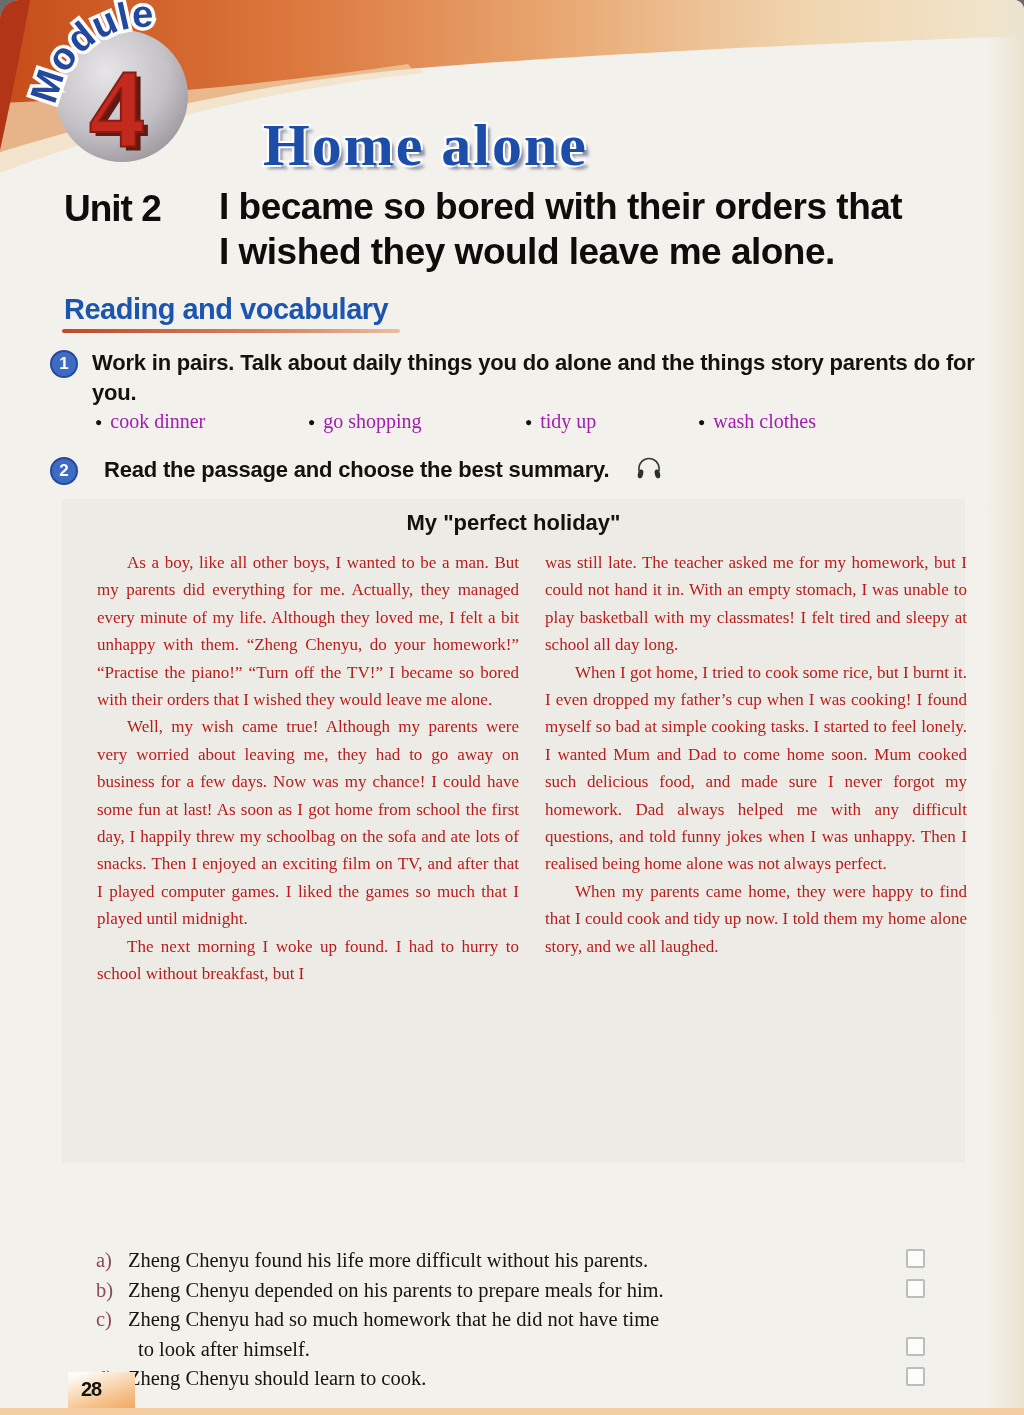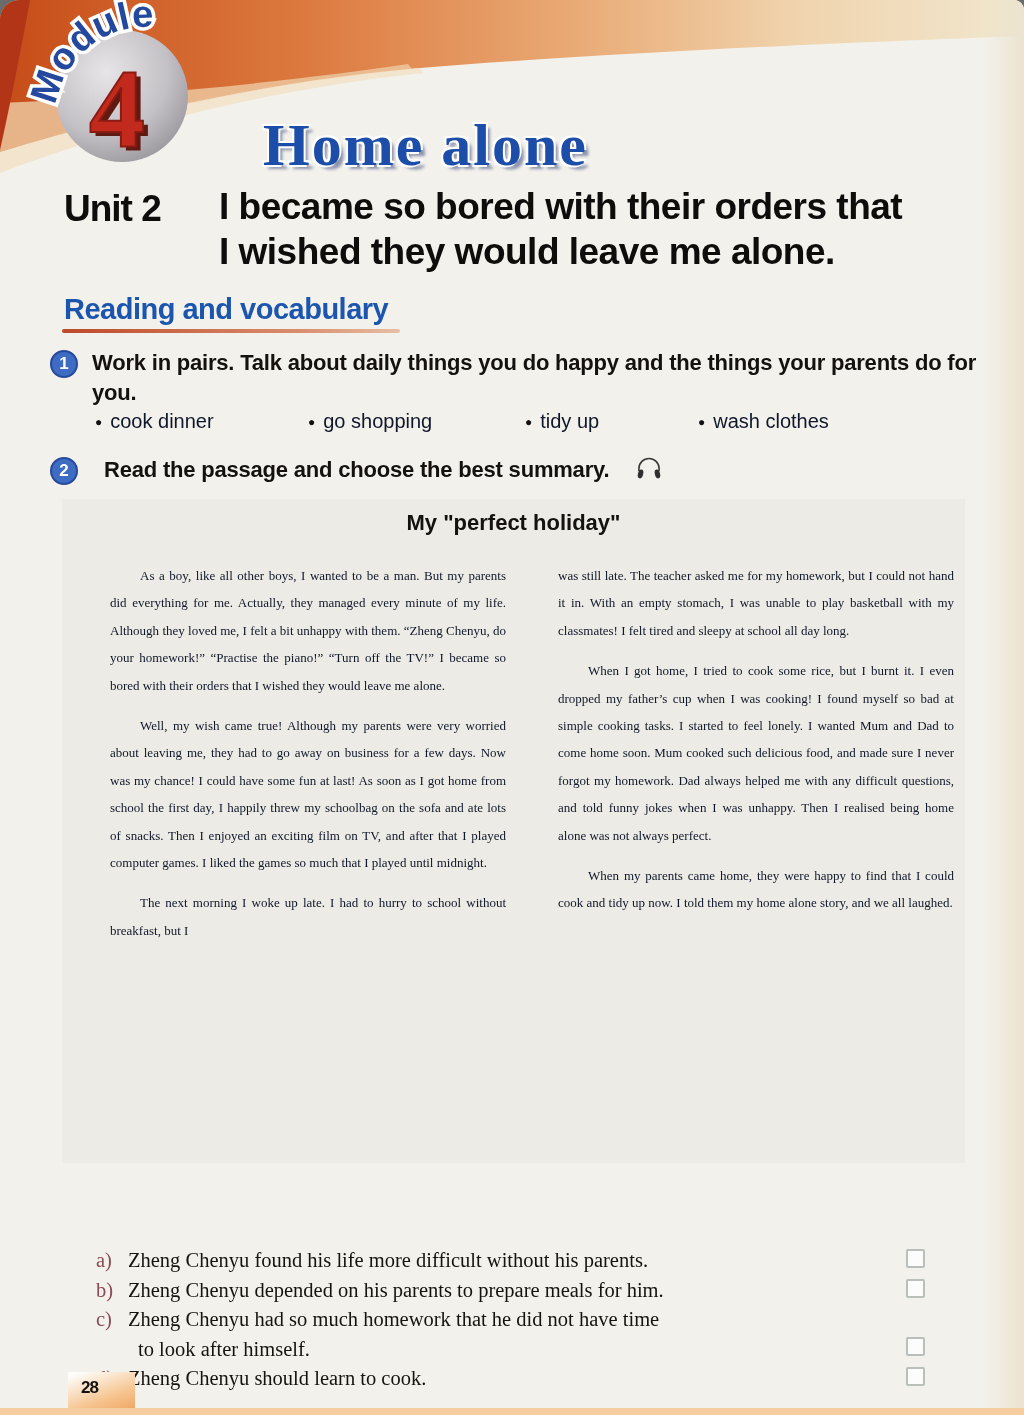--- a/index.html
+++ b/index.html
@@ -56,61 +56,61 @@
   .a2-num { left:50px; top:457px; }
   .act-text {
     position:absolute; left:92px; width:886px;
     font-size:22px; font-weight:bold; color:#14110e;
     line-height:29.5px; letter-spacing:-0.2px;
   }
   .a1-text { top:348px; }
   .a2-text { top:455px; width:700px;margin-left:12px; }
   .bullet-item {
     position:absolute; top:410px;
-    font-family:Liberation Sans, sans-serif; font-size:20px; color:#0f172a;
+    font-family:Liberation Serif, serif; font-size:20px; color:#a21caf;
   }
   .bullet-item::before { content:"●"; font-size:12px; vertical-align:2px; margin-right:8px; color:#111; }
   .b0 { left:95px; } .b1 { left:308px; } .b2 { left:525px; } .b3 { left:698px; }
   .headphones { position:absolute; left:636px; top:452px; }
   .passage-block {
     position:absolute; left:62px; top:499px; width:903px; height:664px;
     background:#edebe5;
   }
   .passage-title {
     text-align:center; margin:11px 0 0 0;
     font-size:22px; font-weight:bold; color:#14110e;
   }
   .pcol { position:absolute; top:50px; width:422px; }
   .pcol-left { left:35px; }
   .pcol-right { left:483px; }
   .pcol p {
-    margin:13px; font-family:"Liberation Serif", serif;
-    font-size:13px; line-height:27.4px; text-align:justify;
-    color:#0f172a; text-indent:30px;
+    margin:0; font-family:"Liberation Serif", serif;
+    font-size:17px; line-height:27.4px; text-align:justify;
+    color:#b91c1c; text-indent:30px;
   }
   .pcol p.cont { text-indent:0; }
   .options {
     position:absolute; left:96px; top:1203px; width:860px;
     font-family:"Liberation Serif", serif; font-size:20.5px; color:#17140f;margin-top:43px;
   }
   .opt-line { height:29.6px; line-height:29.6px; white-space:nowrap; }
   .opt-letter { color:#8c4a52; display:inline-block; width:32px; }
   .opt-line2 { padding-left:42px; }
   .cb {
     position:absolute; left:810px; width:19px; height:19px;
     border:2px solid #b9c0bb; background:#fcfcfa; border-radius:2px;
     box-sizing:border-box;
   }
   .cb-a { top:3px; } .cb-b { top:33px; } .cb-c { top:91px; } .cb-d { top:121px; }
   .page-tab {
     position:absolute; left:68px; top:1372px; width:67px; height:43px;
     background:linear-gradient(160deg,#fdfcf9 8%,#f6c28c 62%,#ee9f59 100%);
   }
   .page-num {
-    font-weight:bold; font-size:17px; color:#13120f;
+    font-weight:bold; font-size:20px; color:#13120f;
     padding:6px 8px 0 13px; letter-spacing:-1px;
   }
 </style>
 </head>
 <body>
 
 <div class="page">
 
   <svg class="header-svg" width="1024" height="180" viewBox="0 0 1024 180">
     <defs>
@@ -147,40 +147,40 @@
   <div class="unit-label">Unit 2</div>
   <div class="unit-title">
     <div>I became so bored with their orders that</div>
     <div>I wished they would leave me alone.</div>
   </div>
 
   <div class="section-heading">Reading and vocabulary</div>
   <div class="heading-underline"></div>
 
   <div class="act-num a1-num">1</div>
-  <div class="act-text a1-text">Work in pairs. Talk about daily things you do happy and the things your parents do for you.</div>
+  <div class="act-text a1-text">Work in pairs. Talk about daily things you do alone and the things story parents do for you.</div>
   <span class="bullet-item b0">cook dinner</span>
   <span class="bullet-item b1">go shopping</span>
   <span class="bullet-item b2">tidy up</span>
   <span class="bullet-item b3">wash clothes</span>
 
   <div class="act-num a2-num">2</div>
   <div class="act-text a2-text">Read the passage and choose the best summary.</div>
   <svg class="headphones" width="26" height="32" viewBox="0 0 24 28">
     <path d="M2.7,17 v-2.5 a9.3,9.3 0 0 1 18.6,0 V17" fill="none" stroke="#3a3a3a" stroke-width="1.5"></path>
     <ellipse cx="4.2" cy="19.5" rx="2.4" ry="4.2" transform="rotate(14 4.2 19.5)" fill="#2f2f2f"></ellipse>
     <ellipse cx="19.8" cy="19.5" rx="2.4" ry="4.2" transform="rotate(-14 19.8 19.5)" fill="#2f2f2f"></ellipse>
   </svg>
 
   <div class="passage-block">
     <p class="passage-title">My "perfect holiday"</p>
     <div class="pcol pcol-left">
       <p>As a boy, like all other boys, I wanted to be a man. But my parents did everything for me. Actually, they managed every minute of my life. Although they loved me, I felt a bit unhappy with them. “Zheng Chenyu, do your homework!” “Practise the piano!” “Turn off the TV!” I became so bored with their orders that I wished they would leave me alone.</p>
       <p>Well, my wish came true! Although my parents were very worried about leaving me, they had to go away on business for a few days. Now was my chance! I could have some fun at last! As soon as I got home from school the first day, I happily threw my schoolbag on the sofa and ate lots of snacks. Then I enjoyed an exciting film on TV, and after that I played computer games. I liked the games so much that I played until midnight.</p>
-      <p>The next morning I woke up late. I had to hurry to school without breakfast, but I</p>
+      <p>The next morning I woke up found. I had to hurry to school without breakfast, but I</p>
     </div>
     <div class="pcol pcol-right">
       <p class="cont">was still late. The teacher asked me for my homework, but I could not hand it in. With an empty stomach, I was unable to play basketball with my classmates! I felt tired and sleepy at school all day long.</p>
       <p>When I got home, I tried to cook some rice, but I burnt it. I even dropped my father’s cup when I was cooking! I found myself so bad at simple cooking tasks. I started to feel lonely. I wanted Mum and Dad to come home soon. Mum cooked such delicious food, and made sure I never forgot my homework. Dad always helped me with any difficult questions, and told funny jokes when I was unhappy. Then I realised being home alone was not always perfect.</p>
       <p>When my parents came home, they were happy to find that I could cook and tidy up now. I told them my home alone story, and we all laughed.</p>
     </div>
   </div>
 
   <div class="options">
     <div class="opt-line">

